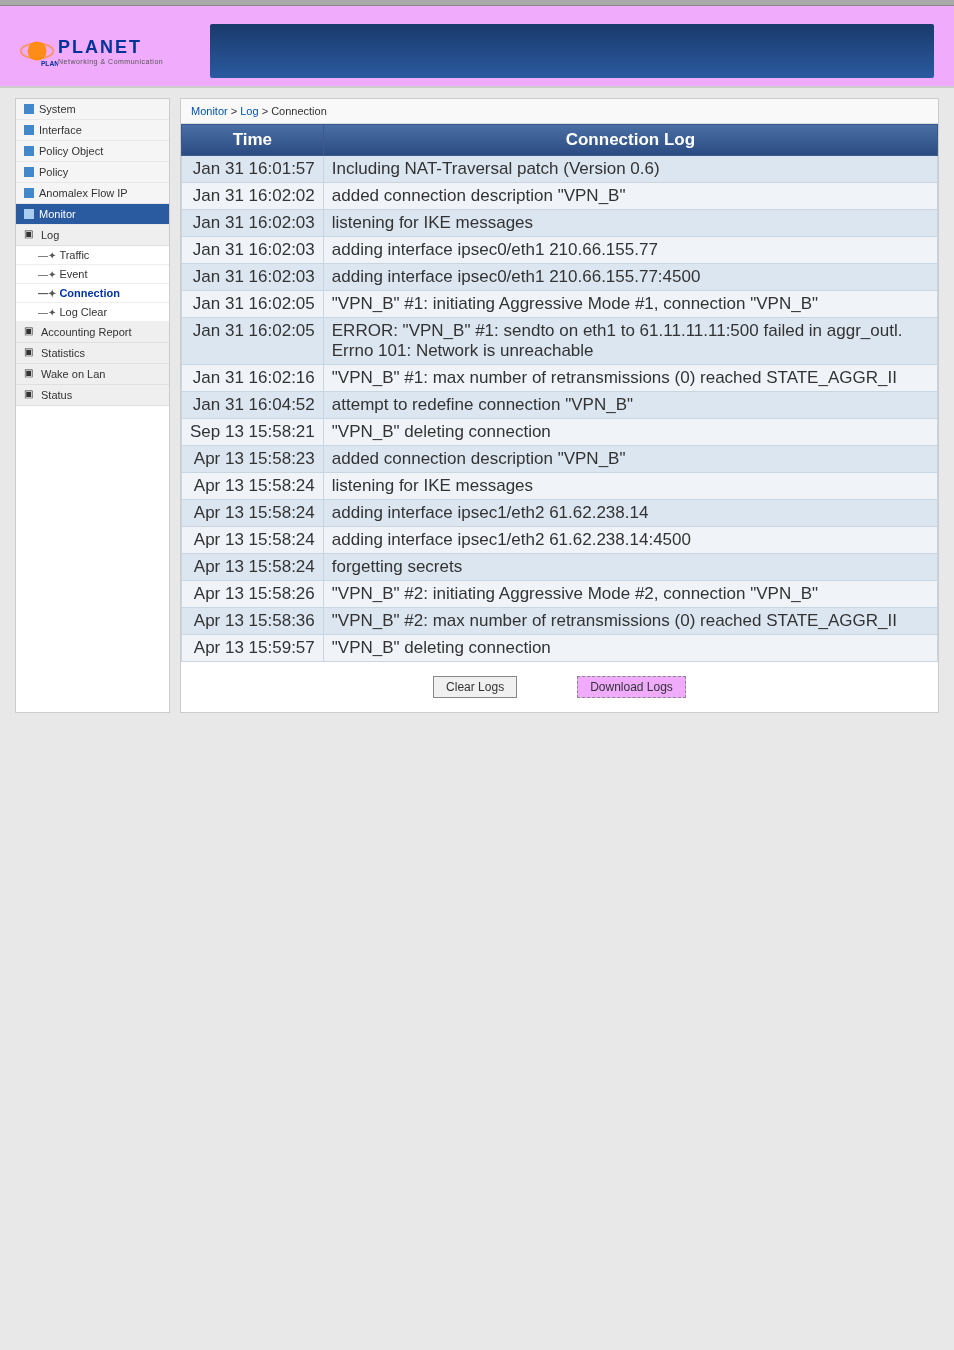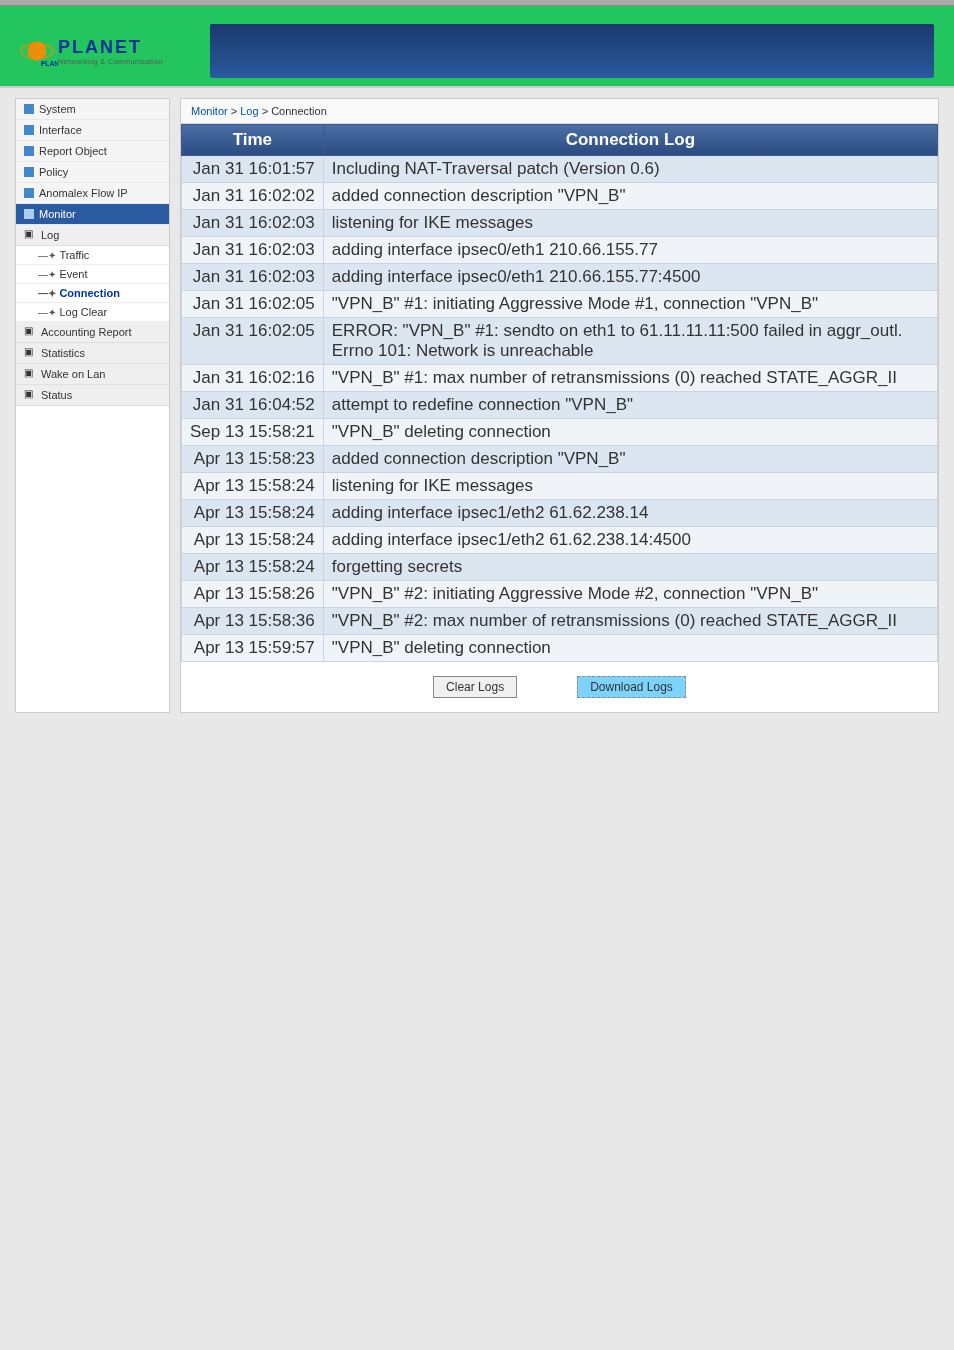--- a/index.html
+++ b/index.html
@@ -14,21 +14,21 @@
       min-height: 1350px;
       background: #e8e8e8;
       position: relative;
     }
     .top-bar {
       height: 6px;
       background: #aaa;
       border-bottom: 1px solid #888;
     }
     .header-area {
-      background: #22c55e;
+      background: #f0abfc;
       padding: 10px 0 0 0;
       border-bottom: 2px solid #ccc;
     }
     .header-inner {
       display: flex;
       align-items: center;
       padding: 8px 20px 8px 20px;
     }
     .logo-area {
       display: flex;
@@ -183,21 +183,21 @@
     .btn {
       padding: 3px 12px;
       font-size: 12px;
       cursor: pointer;
       background: #f0f0f0;
       border: 1px solid #888;
       color: #333;
     }
     .btn-download {
       border: 1px dashed #888;
-      background: #7dd3fc;
+      background: #f0abfc;
     }
     
     .icon-sq {
       display: inline-block;
       width: 10px;
       height: 10px;
       margin-right: 5px;
       vertical-align: middle;
     }
   </style>
@@ -234,21 +234,21 @@
         <span>System</span>
       </div>
 
       <div class="sidebar-item">
         <span class="icon-sq" style="background:#4488cc;"></span>
         <span>Interface</span>
       </div>
 
       <div class="sidebar-item">
         <span class="icon-sq" style="background:#4488cc;"></span>
-        <span>Report Object</span>
+        <span>Policy Object</span>
       </div>
 
       <div class="sidebar-item">
         <span class="icon-sq" style="background:#4488cc;"></span>
         <span>Policy</span>
       </div>
 
       <div class="sidebar-item">
         <span class="icon-sq" style="background:#4488cc;"></span>
         <span>Anomalex Flow IP</span>

